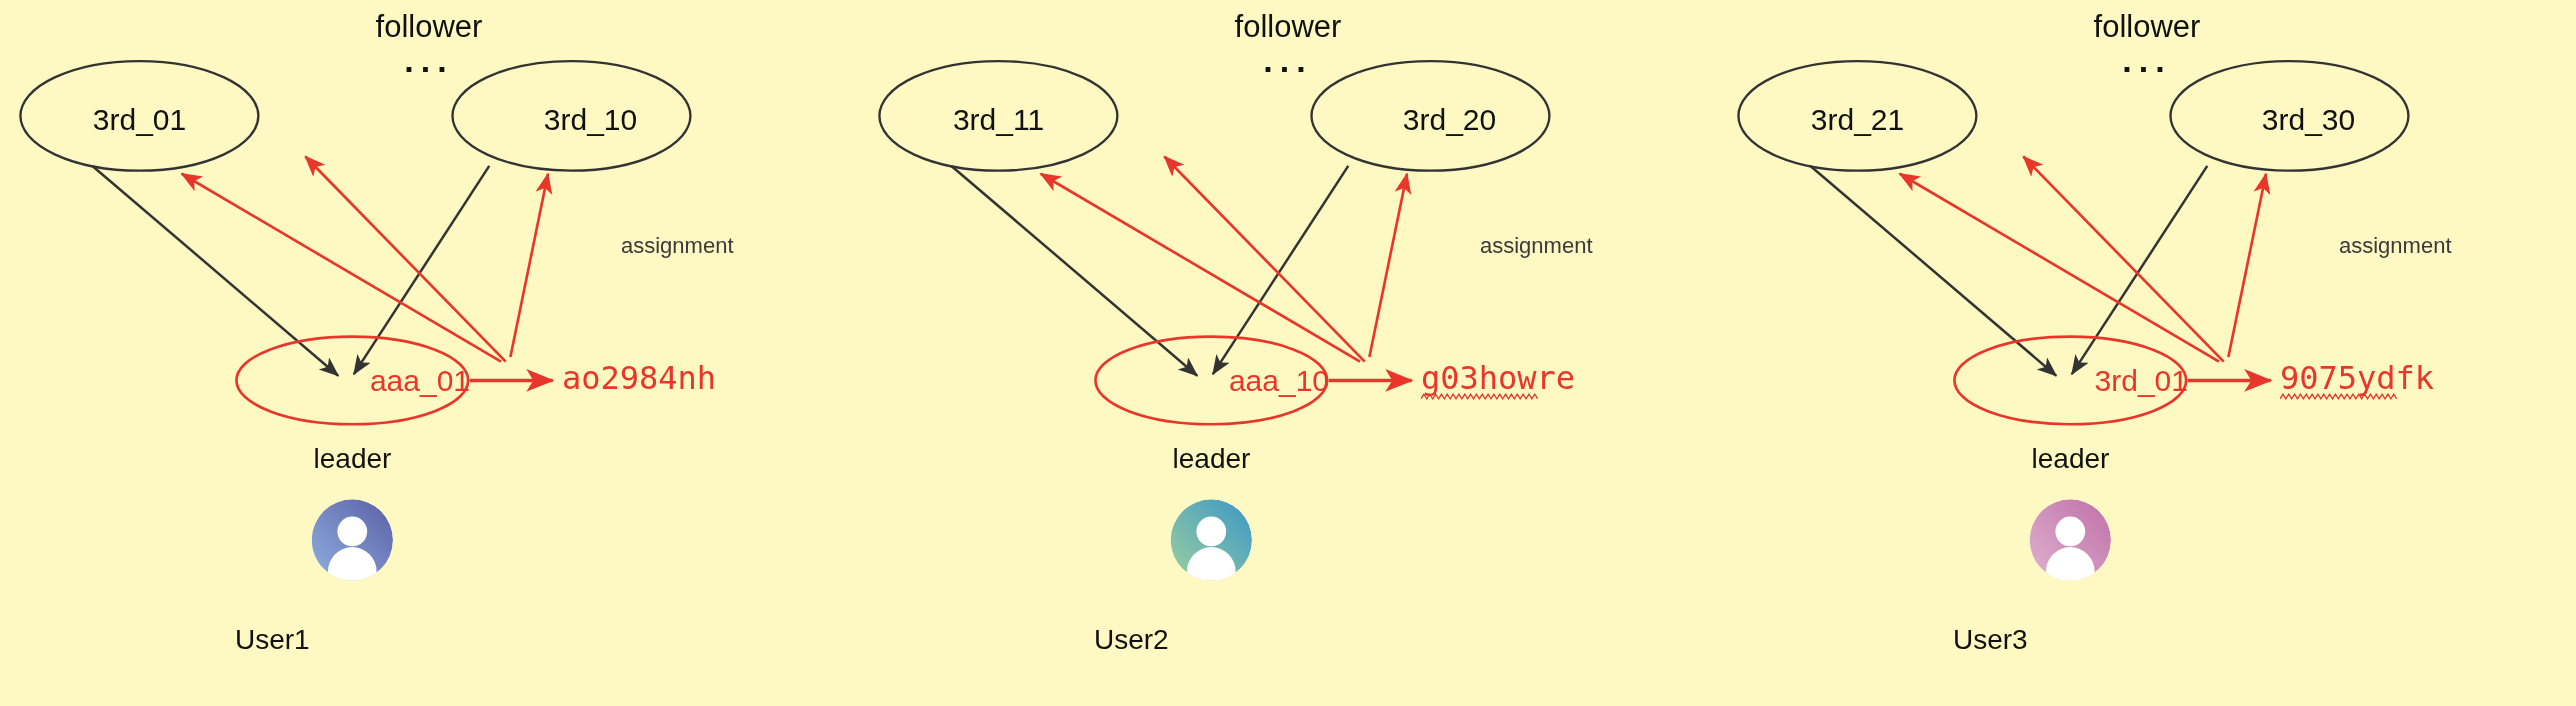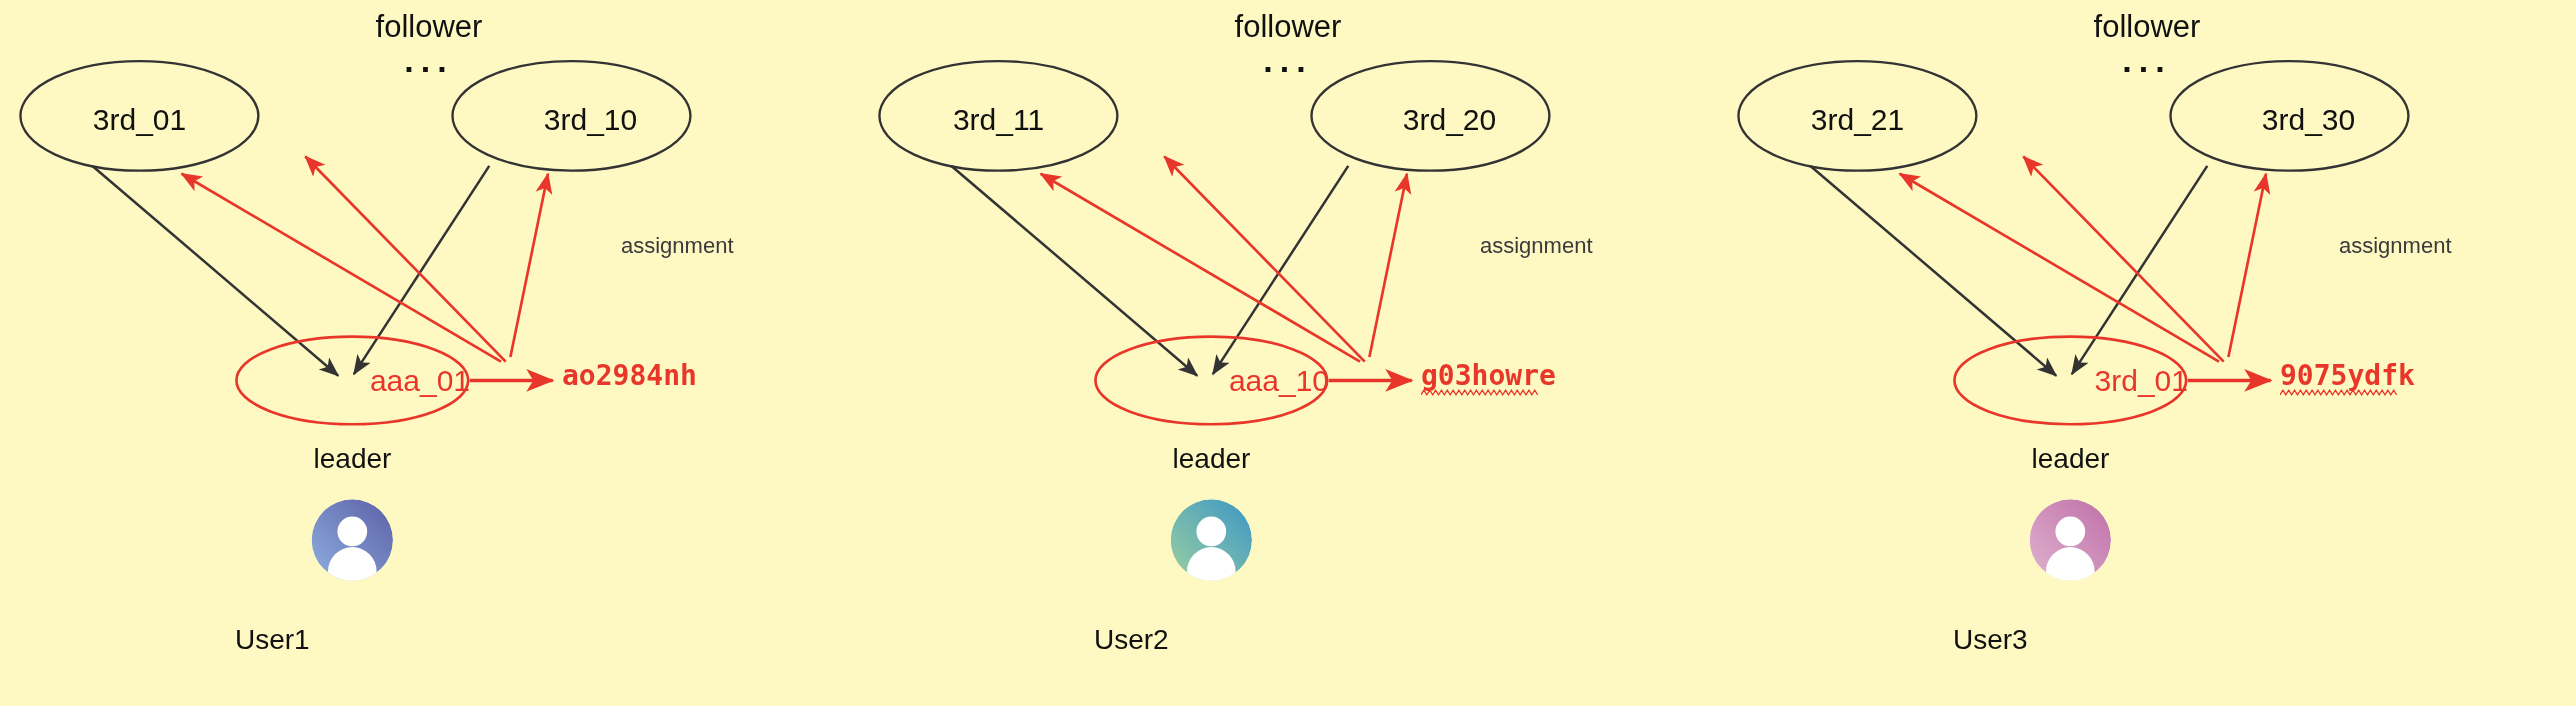--- a/index.html
+++ b/index.html
@@ -103,22 +103,22 @@
     line-height: 1;
     left: 611px;
     top: 235px;
     margin-left: 10px;
   }
   .token {
     position: absolute;
     left: 562px;
     top: 362px;
     font-family: "DejaVu Sans Mono", monospace;
-    font-weight: 700;
-    font-size: 28px;
+    font-weight: 400;
+    font-size: 32px;
     color: #e8362a;
     white-space: nowrap;
     line-height: 1;
     padding-bottom: 4.7px;
   }
   .token .squiggle {
     position: absolute;
     left: 0;
     right: 0;
     bottom: -1.6px;

